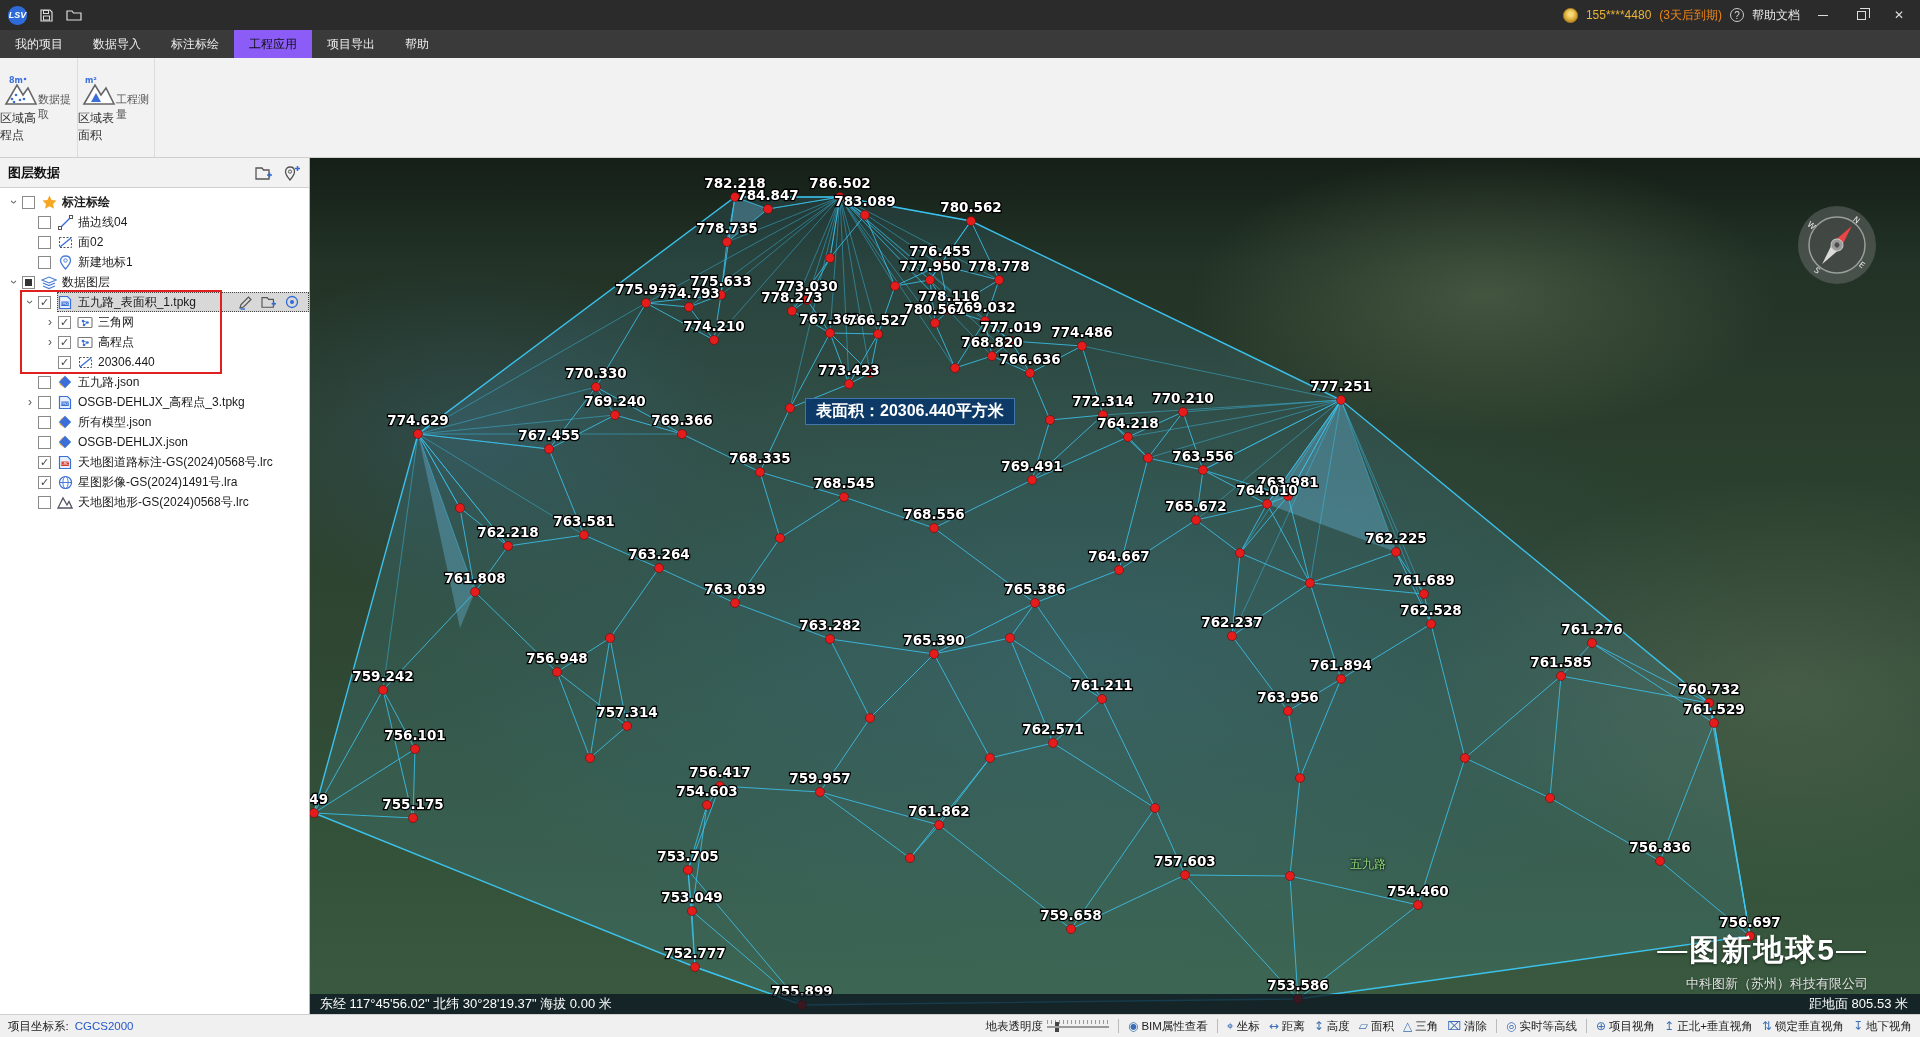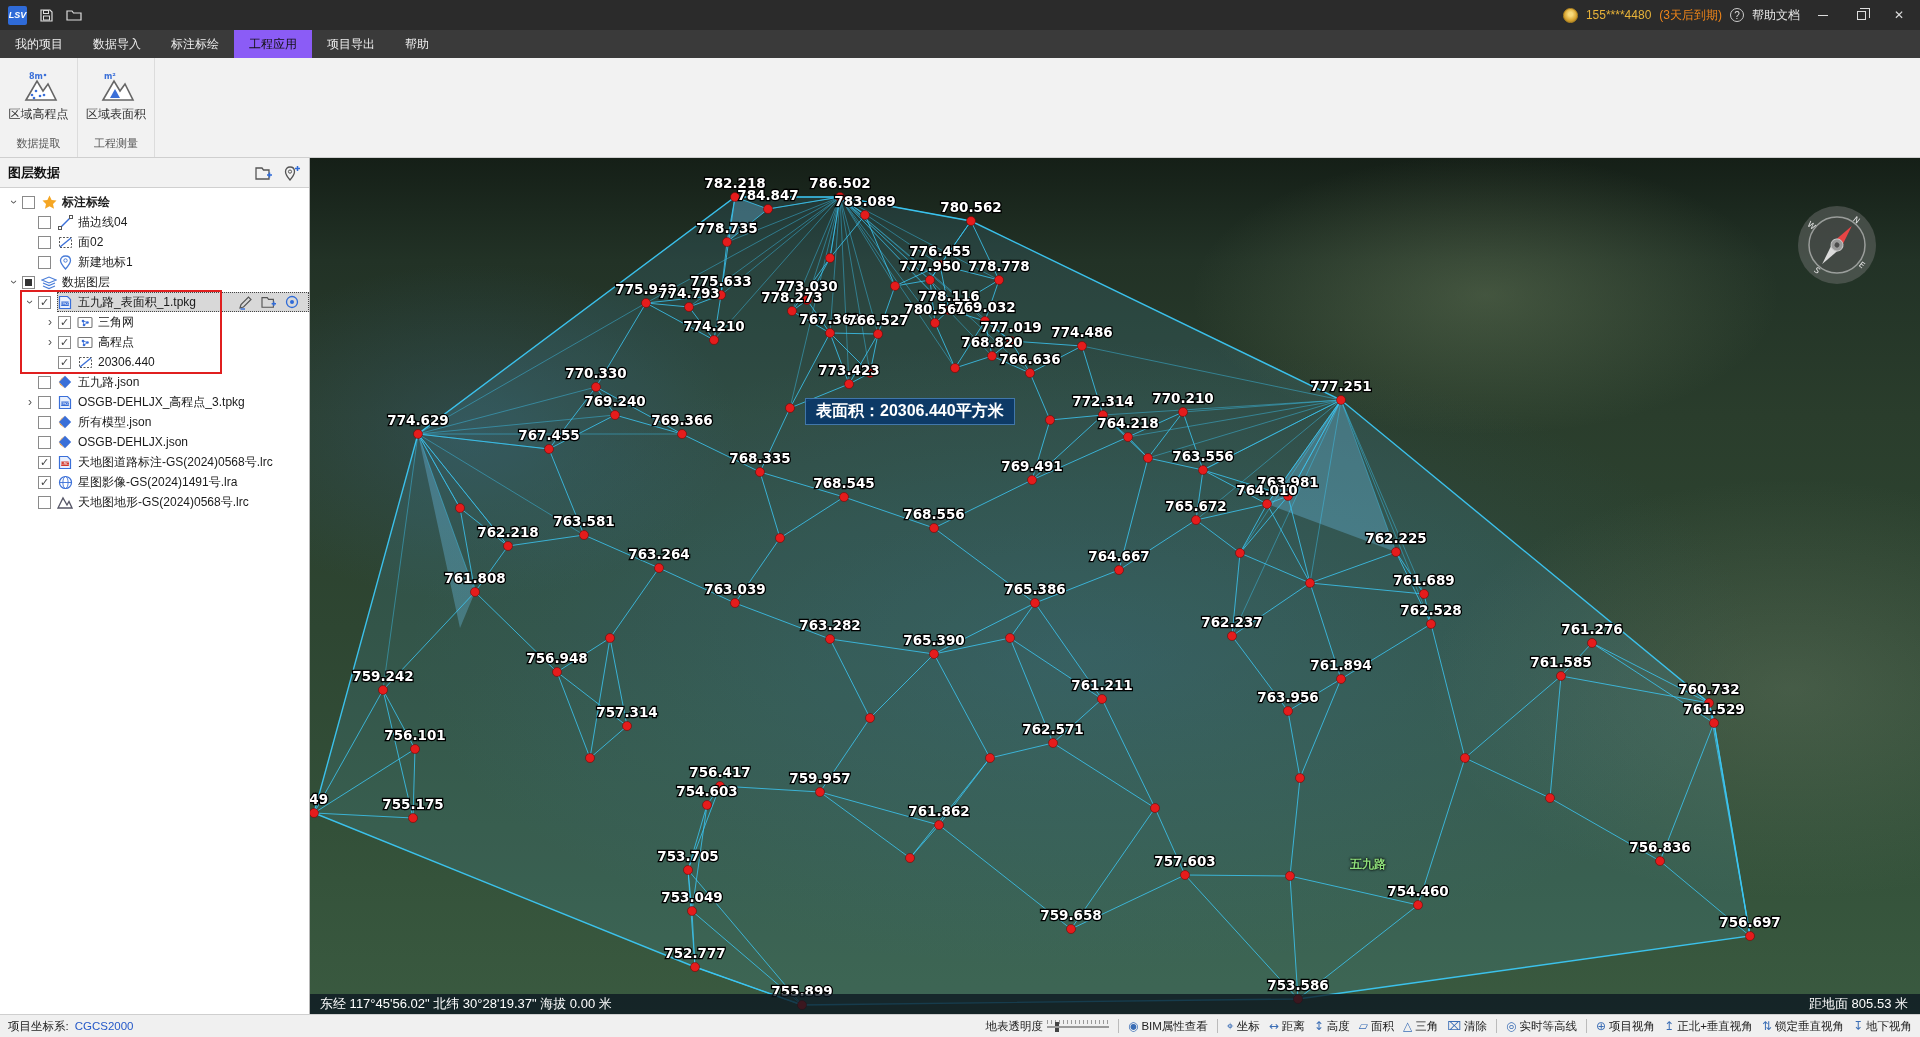--- a/index.html
+++ b/index.html
@@ -1,40 +1,40 @@
 <!DOCTYPE html>
 <html><head>
 <meta charset="utf-8">
 <style>
   * { margin:0; padding:0; box-sizing:border-box; }
   html,body { width:1920px; height:1037px; overflow:hidden; background:#222;
     font-family:"Liberation Sans","DejaVu Sans",sans-serif; }
   
   .titlebar { height:30px; background:#2b2b2b; display:flex; align-items:center; position:relative; color:#ddd; }
   .tb-left { display:flex; align-items:center; gap:10px; padding-left:8px; }
-  .logo { width:19px; height:19px; background:#2f6bd8; border-radius:2px; color:#fff; font-size:9px; font-weight:bold; font-style:italic; display:flex; align-items:center; justify-content:center; }
+  .logo { width:19px; height:19px; background:#2f6bd8; border-radius:9px; color:#fff; font-size:9px; font-weight:bold; font-style:italic; display:flex; align-items:center; justify-content:center; }
   .tb-ic { width:18px; height:18px; display:flex; align-items:center; justify-content:center; }
   .tb-title { position:absolute; left:0; right:0; text-align:center; font-size:12px; color:#e8e8e8; pointer-events:none; }
   .tb-right { margin-left:auto; display:flex; align-items:center; gap:8px; padding-right:6px; z-index:2; }
   .coin { width:15px; height:15px; border-radius:50%; background:radial-gradient(circle at 50% 40%, #f7d97a 20%, #d9a531 60%, #8a6a1f 100%); border:1px solid #b88a20; }
   .account { color:#e8b339; font-size:12px; }
   .expiry { color:#f08519; font-size:12px; }
   .helpq { width:14px; height:14px; border:1px solid #ccc; border-radius:50%; color:#ddd; font-size:10px; display:flex; align-items:center; justify-content:center; }
   .helpdoc { font-size:12px; color:#e8e8e8; }
   .winbtn { width:30px; height:26px; display:flex; align-items:center; justify-content:center; color:#ddd; font-size:12px; }
   .winbtn .bar { width:10px; height:1px; background:#ddd; }
   .winbtn .rest { width:9px; height:9px; border:1px solid #ddd; position:relative; }
   .winbtn .rest:before { content:""; position:absolute; left:2px; top:-4px; width:9px; height:9px; border:1px solid #ddd; border-left:none; border-bottom:none; }
   
   .menubar { height:28px; background:#3a3a3a; display:flex; align-items:stretch; }
   .menu-item { padding:0 15px; display:flex; align-items:center; color:#eee; font-size:12px; }
   .menu-item.active { background:#8b5cf6; color:#111;text-align:center; }
   
   .ribbon { height:100px; background:#f2f2f2; border-bottom:1px solid #cfcfcf; display:flex; }
-  .rib-col { display:flex; flex-direction:column; align-items:center; border-right:1px solid #dcdcdc; }
+  .rib-col { display:flex; flex-direction:row; align-items:center; border-right:1px solid #dcdcdc; }
   .rib-col1 { width:78px; } .rib-col2 { width:77px; }
   .rib-btn { flex:1; display:flex; flex-direction:column; align-items:center; justify-content:center; gap:3px; padding-top:4px; }
   .rib-label { font-size:12px; color:#333; }
   .rib-group { font-size:11px; color:#555; padding:4px 0 6px; }
   
   .main { display:flex; height:856px; }
   .panel { width:310px; background:#fff; border-right:1px solid #b8b8b8; display:flex; flex-direction:column; position:relative; }
   .panel-head { height:30px; background:#f2f2f2; border-bottom:1px solid #d0d0d0; display:flex; align-items:center; padding:0 8px; }
   .panel-title { font-size:13px; font-weight:bold; color:#111; }
   .panel-head-icons { margin-left:auto; display:flex; gap:10px; }
@@ -53,21 +53,21 @@
   .viewport { flex:1; position:relative; overflow:hidden;
     background:
       radial-gradient(ellipse 420px 200px at 73% 16%, rgba(150,170,125,0.28), transparent 70%),
       radial-gradient(ellipse 380px 240px at 10% 32%, rgba(55,95,120,0.40), transparent 70%),
       radial-gradient(ellipse 520px 300px at 92% 62%, rgba(150,160,140,0.22), transparent 70%),
       radial-gradient(ellipse 900px 420px at 48% 58%, rgba(60,115,150,0.28), transparent 75%),
       linear-gradient(180deg,#151f17 0%, #223226 12%, #2a3d2c 30%, #2e4632 55%, #335039 78%, #3a5a40 100%);
   }
   .viewport svg.mesh { position:absolute; left:0; top:0; }
   .vp-tooltip { position:absolute; left:495px; top:240px; background:rgba(10,55,105,0.9); border:1px solid rgba(110,170,225,0.55); color:#fff; font-size:16px; font-weight:bold; padding:2px 10px; white-space:nowrap; z-index:6; }
-  .map-label { position:absolute; left:1040px; top:698px; color:#8fe07c; font-size:12px; font-weight:bold; text-shadow:0 0 3px #000,0 0 2px #000; z-index:3; }
+  .map-label { position:absolute; left:1040px; top:698px; color:#8fe07c; font-size:12px; font-weight:normal; text-shadow:0 0 3px #000,0 0 2px #000; z-index:3; }
   .compass { position:absolute; top:46px; right:42px; z-index:6; }
   .watermark { position:absolute; right:52px; top:772px; text-align:right; z-index:6; }
   .wm-title { color:#fff; font-size:30px; font-weight:bold; letter-spacing:2px; text-shadow:0 1px 3px rgba(0,0,0,.6); }
   .wm-dash { color:#fff; font-weight:normal; }
   .wm-sub { color:rgba(255,255,255,.85); font-size:13px; margin-top:4px; text-shadow:0 1px 2px rgba(0,0,0,.6); }
   .vp-statusbar { position:absolute; left:0; right:0; bottom:0; height:20px; background:rgba(12,22,32,0.78); display:flex; align-items:center; color:#fff; font-size:13px; z-index:7; }
   .vp-coords { padding-left:10px; }
   .vp-dist { margin-left:auto; padding-right:12px; }
   
   .statusbar { height:23px; background:#f0f0f0; border-top:1px solid #cfcfcf; display:flex; align-items:center; font-size:11.5px; color:#222; }
@@ -875,20 +875,24 @@
         <text x="73" y="44">E</text>
         <text x="41" y="76">S</text>
         <text x="9" y="44">W</text>
         <polygon points="41,17 36,41 46,41" fill="#e84545"></polygon>
         <polygon points="41,65 36,41 46,41" fill="#dcdcdc"></polygon>
         <circle cx="41" cy="41" r="6" fill="#9a9a9a" stroke="#c8c8c8"></circle>
         <circle cx="41" cy="41" r="2.5" fill="#4c4c4c"></circle>
       </g>
     </svg>
 
+    <div class="watermark">
+      <div class="wm-title"><span class="wm-dash">—</span><span>图新地球5</span><span class="wm-dash">—</span></div>
+      <div class="wm-sub">中科图新（苏州）科技有限公司</div>
+    </div>
 
     <div class="vp-statusbar">
       <span class="vp-coords">东经 117°45'56.02" 北纬 30°28'19.37" 海拔 0.00 米</span>
       <span class="vp-dist">距地面 805.53 米</span>
     </div>
   </div>
 </div>
 
 <div class="statusbar">
   <div class="sb-left">

